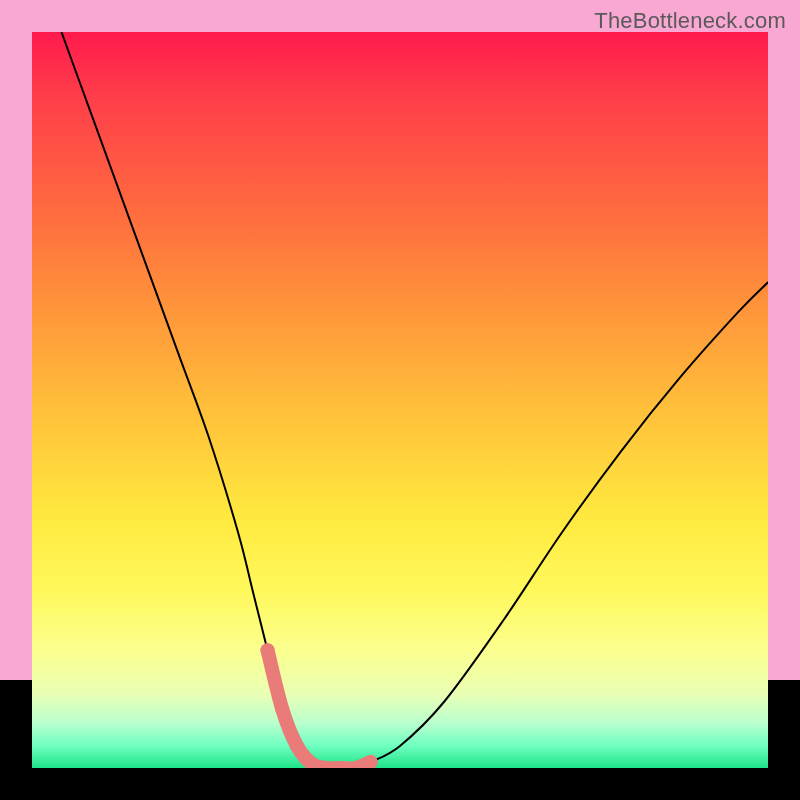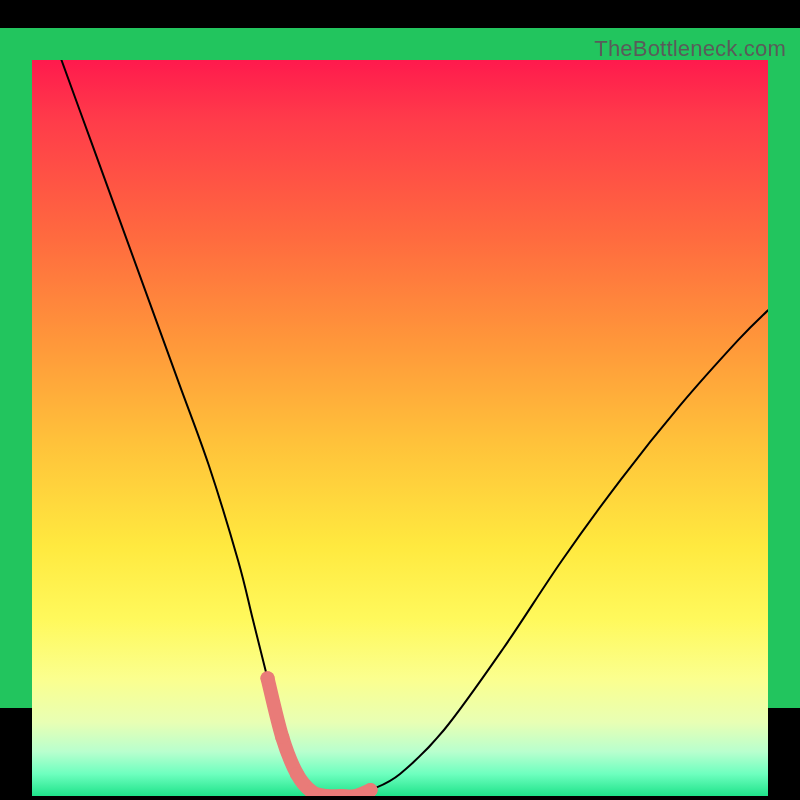--- a/index.html
+++ b/index.html
@@ -10,22 +10,21 @@
     background: #000;
     overflow: hidden;
     font-family: Arial, Helvetica, sans-serif;
   }
   .frame {
     position: absolute;
     left: 0;
     top: 0;
     width: 800px;
     height: 680px;
-    background: #22c55e;
-    margin-top: 28px;
+    background: #f9a8d4;
   }
   .plot {
     position: absolute;
     left: 32px;
     top: 32px;
     width: 736px;
     height: 736px;
     background: linear-gradient(
       to bottom,
       #ff1a4d 0%,

